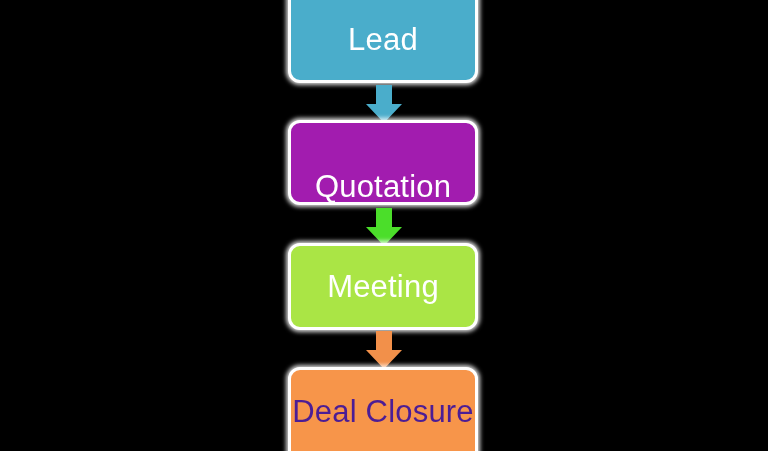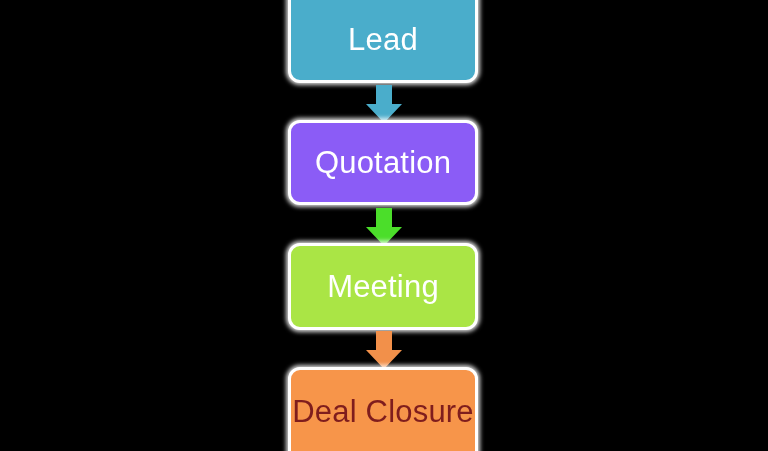--- a/index.html
+++ b/index.html
@@ -105,35 +105,35 @@
 
   <div class="node" id="node-lead" style="background: rgb(74, 173, 203); border-color: rgb(255, 255, 255);">
     <span class="node-label" style="color: rgb(255, 255, 255);">Lead</span>
   </div>
 
   <div class="arrow" id="arrow-1">
     <div class="stem" style="background: rgb(74, 173, 203);"></div>
     <div class="head" style="border-top-color: rgb(74, 173, 203);"></div>
   </div>
 
-  <div class="node" id="node-quotation" style="background: #8b5cf6; border-color: rgb(255, 255, 255);">
+  <div class="node" id="node-quotation" style="background: #a21caf; border-color: rgb(255, 255, 255); align-items: flex-end;">
     <span class="node-label" style="color: rgb(255, 255, 255);">Quotation</span>
   </div>
 
   <div class="arrow" id="arrow-2">
     <div class="stem" style="background: rgb(75, 222, 42);"></div>
     <div class="head" style="border-top-color: rgb(75, 222, 42);"></div>
   </div>
 
   <div class="node" id="node-meeting" style="background: rgb(170, 229, 69); border-color: rgb(255, 255, 255);">
     <span class="node-label" style="color: rgb(255, 255, 255); text-align: center;">Meeting</span>
   </div>
 
   <div class="arrow" id="arrow-3">
     <div class="stem" style="background: rgb(242, 144, 74);"></div>
     <div class="head" style="border-top-color: rgb(242, 144, 74);"></div>
   </div>
 
   <div class="node" id="node-deal-closure" style="background: rgb(247, 149, 74); border-color: rgb(255, 255, 255);">
-    <span class="node-label" style="color: #7f1d1d;">Deal Closure</span>
+    <span class="node-label" style="color: #4c1d95;">Deal Closure</span>
   </div>
 
 </div>
 
 </body></html>

